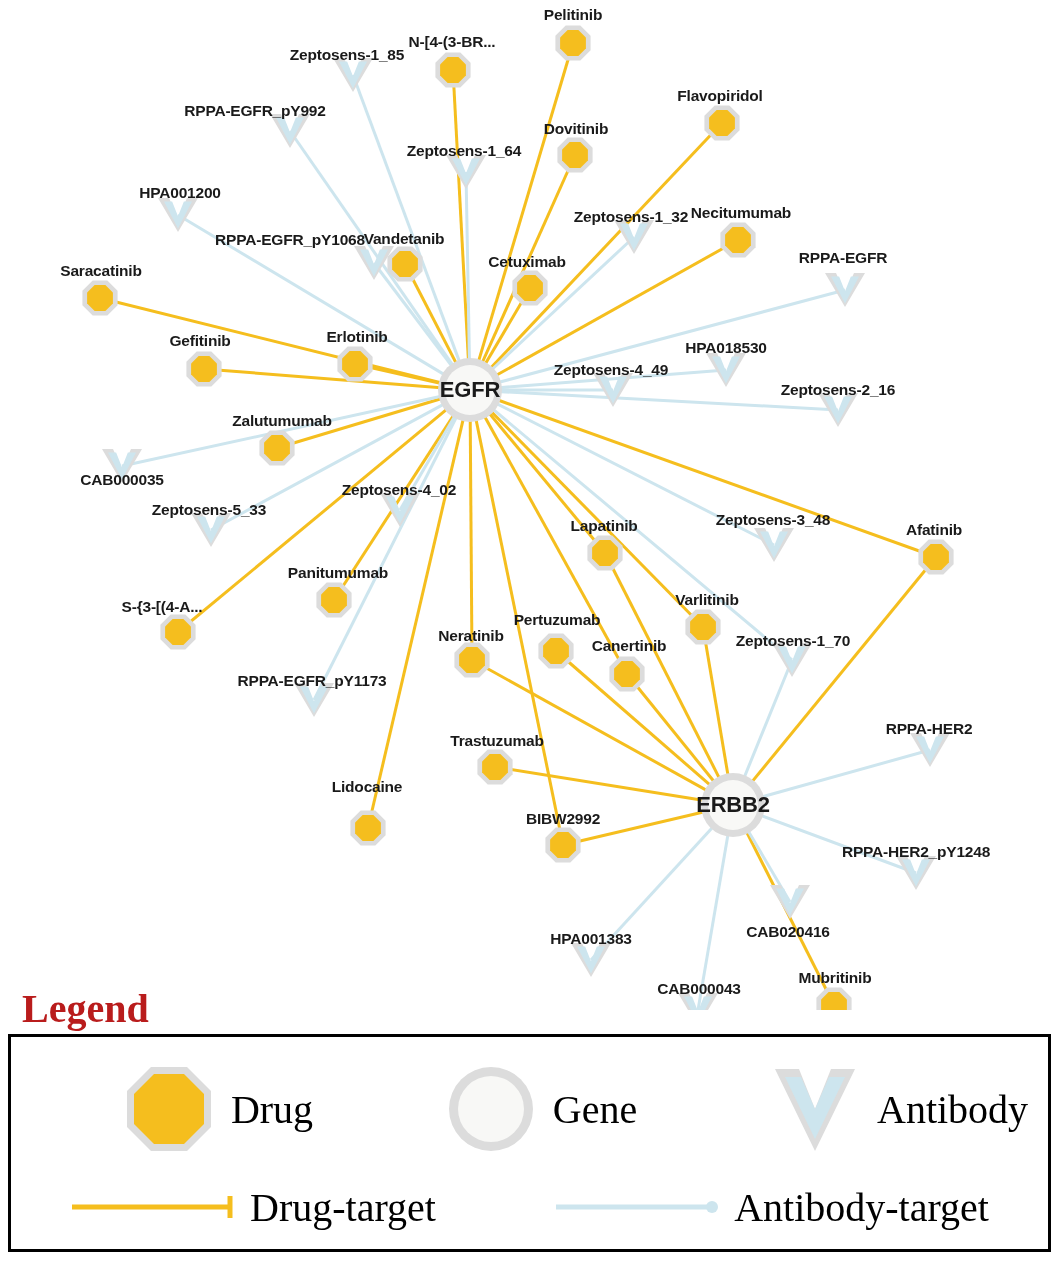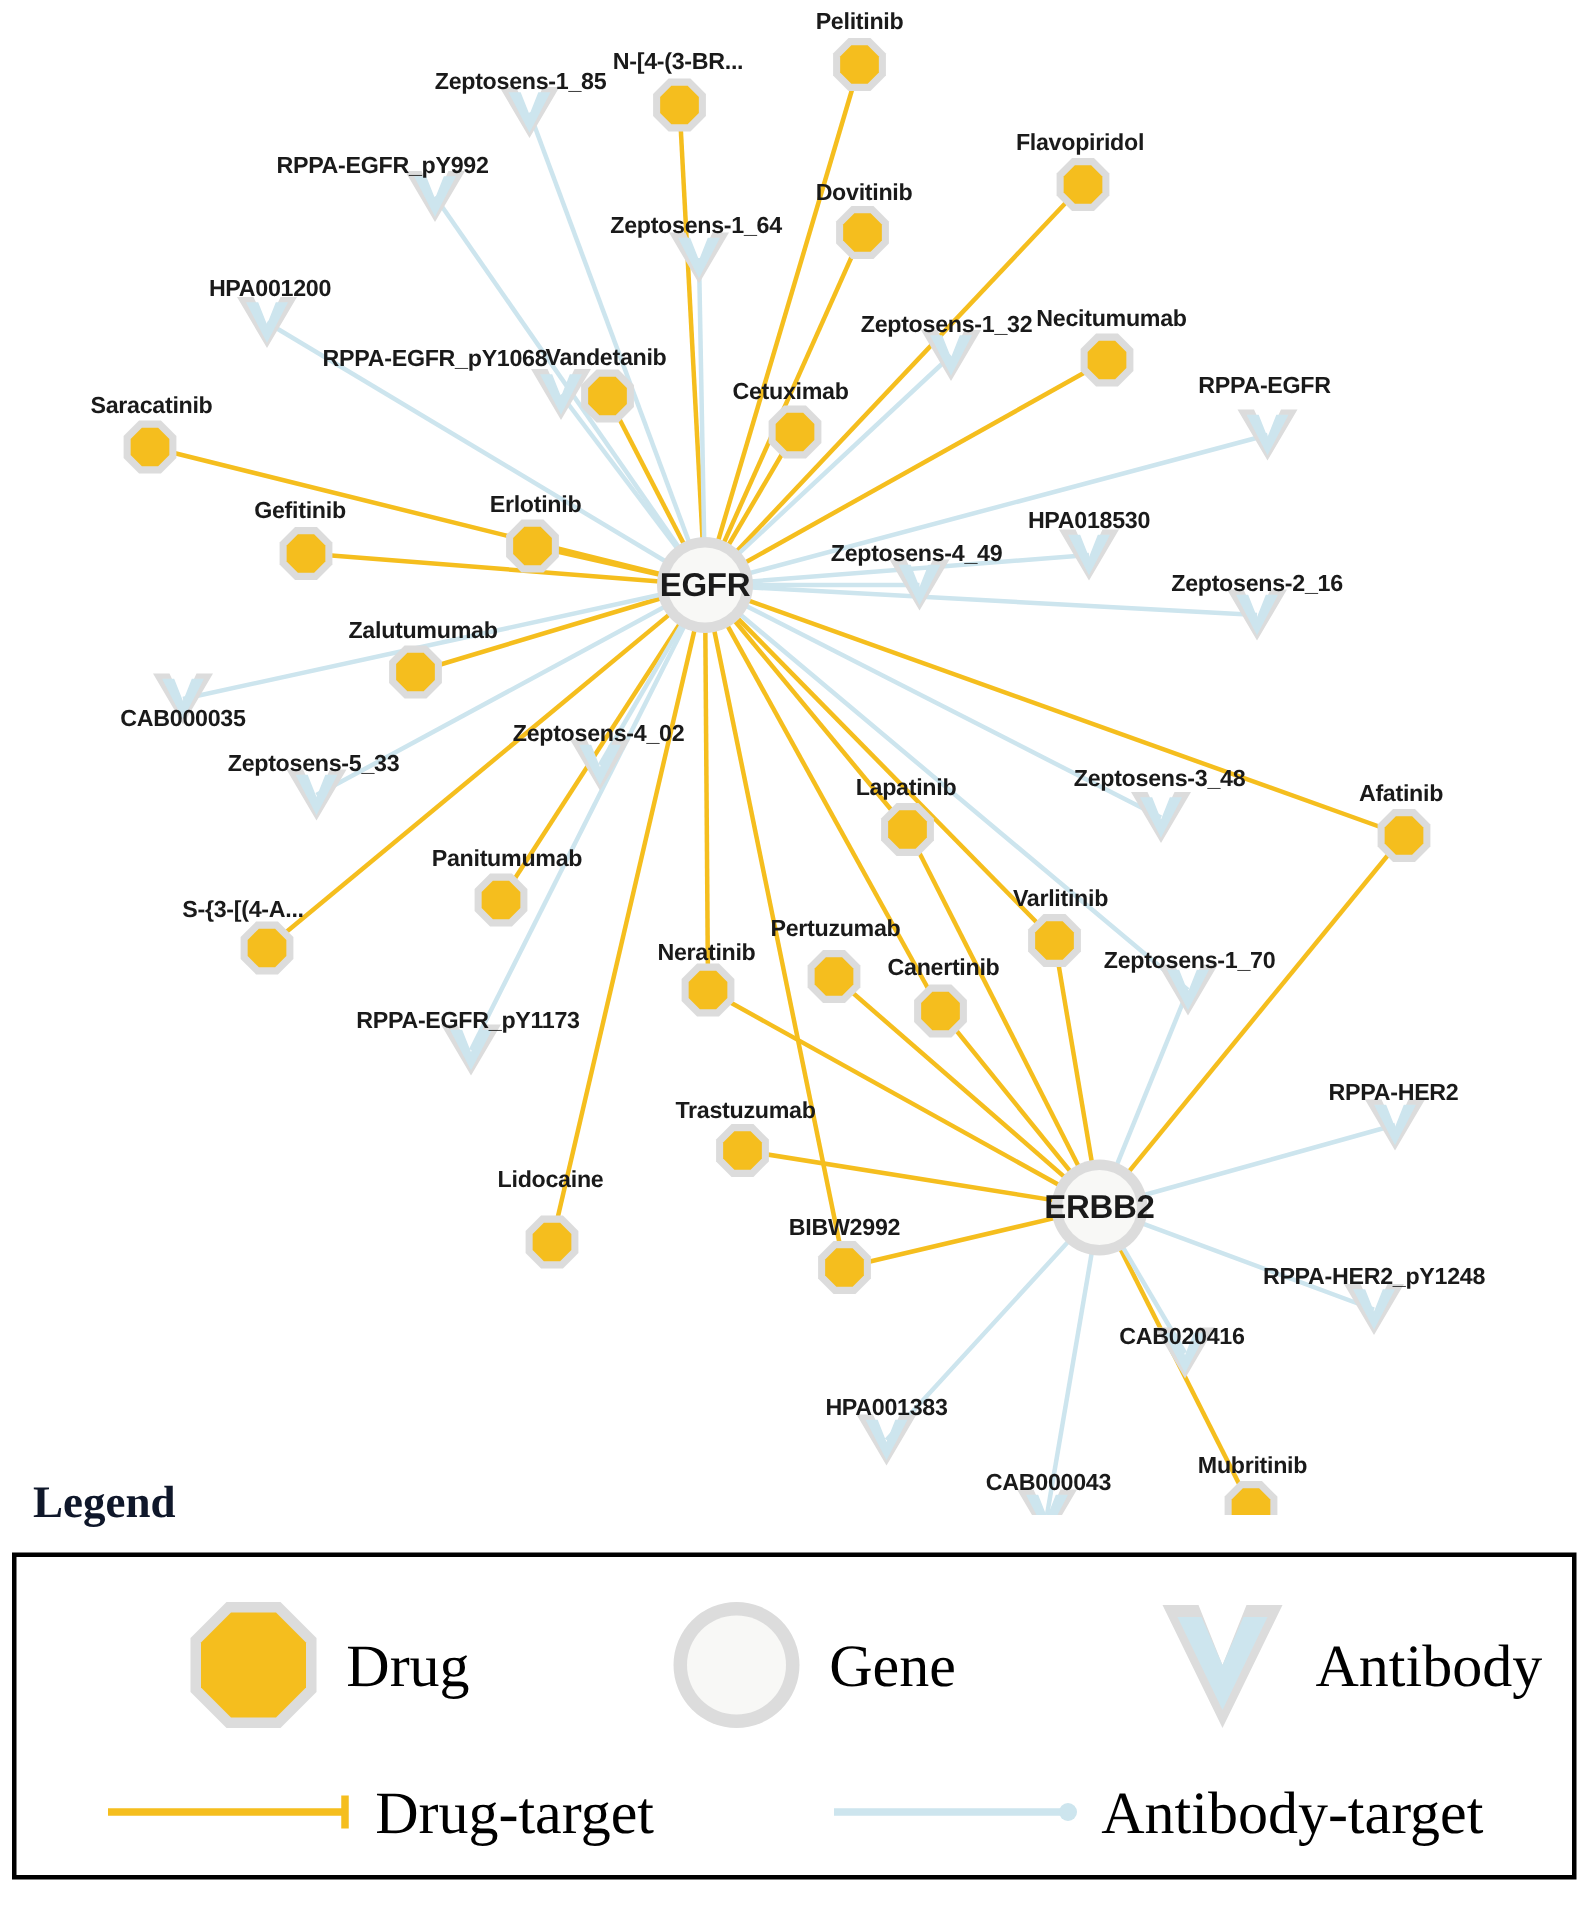--- a/index.html
+++ b/index.html
@@ -35,25 +35,25 @@
     font-size: 22px;
   }
   .legend-wrap {
     position: absolute;
     left: 0;
     top: 985px;
     width: 1059px;
   }
   .legend-title {
     font-family: "Liberation Serif", serif;
-    font-size: 30px;
+    font-size: 40px;
     font-weight: bold;
-    color: #0f172a;
+    color: #b91c1c;
     margin-left: 22px;
-    margin-bottom: 16px;
+    margin-bottom: 2px;
   }
   .legend-box {
     margin: 0 8px 0 8px;
     border: 3px solid #000;
     height: 212px;
     position: relative;
     background: #fff;
   }
   .legend-row1 {
     position: absolute;
@@ -332,21 +332,21 @@
       <div class="node-label" style="left: 611px; top: 370px;">Zeptosens-4_49</div>
       <div class="node-label" style="left: 838px; top: 390px;">Zeptosens-2_16</div>
       <div class="node-label" style="left: 122px; top: 452px; margin-top: 28px;">CAB000035</div>
       <div class="node-label" style="left: 399px; top: 490px;">Zeptosens-4_02</div>
       <div class="node-label" style="left: 209px; top: 510px;">Zeptosens-5_33</div>
       <div class="node-label" style="left: 773px; top: 520px;">Zeptosens-3_48</div>
       <div class="node-label" style="left: 793px; top: 641px;">Zeptosens-1_70</div>
       <div class="node-label" style="left: 312px; top: 681px;">RPPA-EGFR_pY1173</div>
       <div class="node-label" style="left: 929px; top: 729px;">RPPA-HER2</div>
       <div class="node-label" style="left: 916px; top: 852px;">RPPA-HER2_pY1248</div>
-      <div class="node-label" style="left: 788px; top: 892px;">CAB020416</div>
+      <div class="node-label" style="left: 788px; top: 932px;">CAB020416</div>
       <div class="node-label" style="left: 591px; top: 939px;">HPA001383</div>
       <div class="node-label" style="left: 699px; top: 989px;">CAB000043</div>
       <div class="node-label gene-label" style="left: 470px; top: 390px;">EGFR</div>
       <div class="node-label gene-label" style="left: 733px; top: 805px;">ERBB2</div>
     </div>
 </div>
 
 <div class="legend-wrap">
   <div class="legend-title">Legend</div>
   <div class="legend-box">

